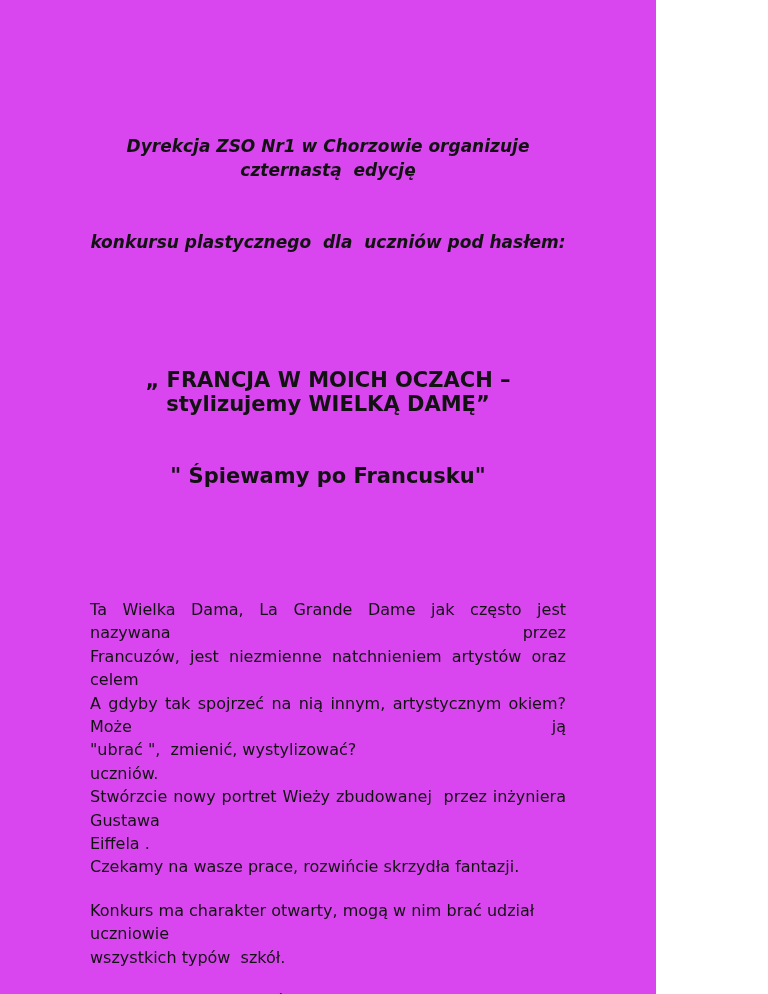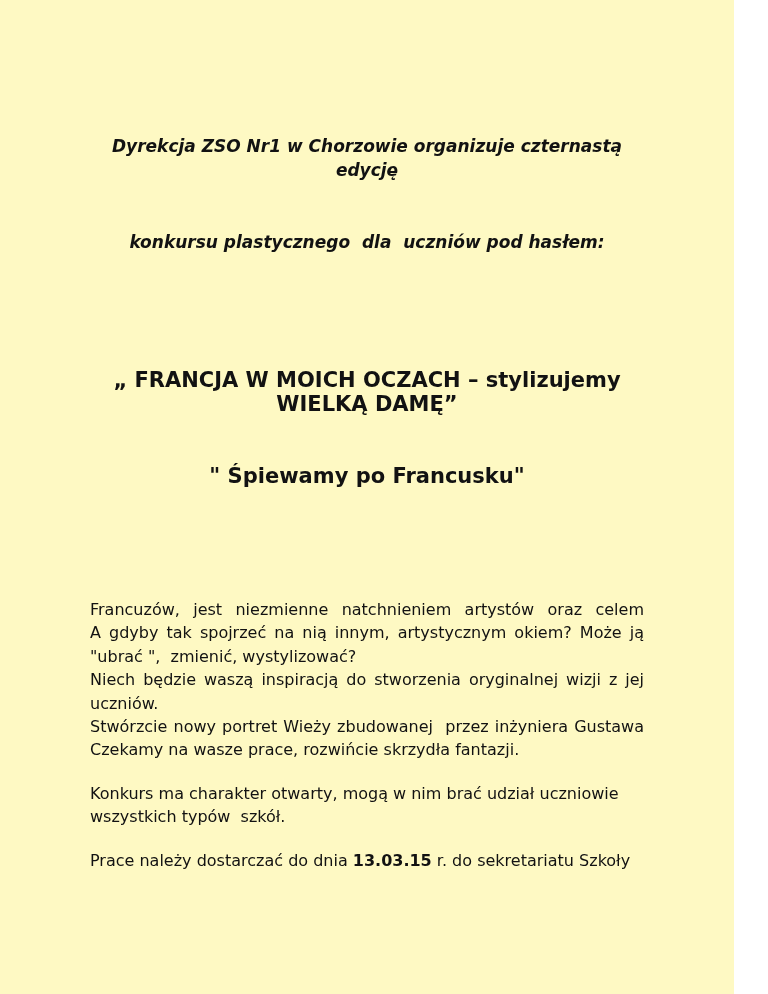--- a/index.html
+++ b/index.html
@@ -1,20 +1,20 @@
 <!DOCTYPE html>
 <html><head>
 <meta charset="utf-8">
 <style>
   html, body { margin: 0; padding: 0; background: #ffffff; }
   .page {
     position: relative;
-    width: 734px;
+    width: 656px;
     height: 994px;
-    background: #fef9c3;
+    background: #d946ef;
     overflow: hidden;
     font-family: "DejaVu Sans", sans-serif;
     color: #121212;
   }
   .doc {
     position: absolute;
     left: 90px;
     right: 90px;
     top: 86px;
   }
@@ -58,26 +58,27 @@
       <div class="h-line">konkursu plastycznego  dla  uczniów pod hasłem:</div>
     </div>
 
     <div class="title-block">
       <div class="t-line">„ FRANCJA W MOICH OCZACH – stylizujemy WIELKĄ DAMĘ”</div>
       <div class="t-line">" Śpiewamy po Francusku"</div>
     </div>
 
     <div class="doc-body">
         <div class="paragraph">
+          <div class="line just"><span>Ta Wielka Dama, La Grande Dame jak często jest nazywana przez</span></div>
           <div class="line just"><span>Francuzów, jest niezmienne natchnieniem artystów oraz celem</span></div>
           <div class="line just"><span>A gdyby tak spojrzeć na nią innym, artystycznym okiem? Może ją</span></div>
           <div class="line"><span>"ubrać ",  zmienić, wystylizować?</span></div>
-          <div class="line just"><span>Niech będzie waszą inspiracją do stworzenia oryginalnej wizji z jej</span></div>
           <div class="line"><span>uczniów.</span></div>
           <div class="line just"><span>Stwórzcie nowy portret Wieży zbudowanej  przez inżyniera Gustawa</span></div>
+          <div class="line"><span>Eiffela .</span></div>
           <div class="line"><span>Czekamy na wasze prace, rozwińcie skrzydła fantazji.</span></div>
         </div>
         <div class="paragraph">
           <div class="line"><span>Konkurs ma charakter otwarty, mogą w nim brać udział uczniowie</span></div>
           <div class="line"><span>wszystkich typów  szkół.</span></div>
         </div>
         <div class="paragraph">
           <div class="line"><span>Prace należy dostarczać do dnia </span><span class="seg-bold">13.03.15</span><span> r. do sekretariatu Szkoły</span></div>
         </div>
       </div>

